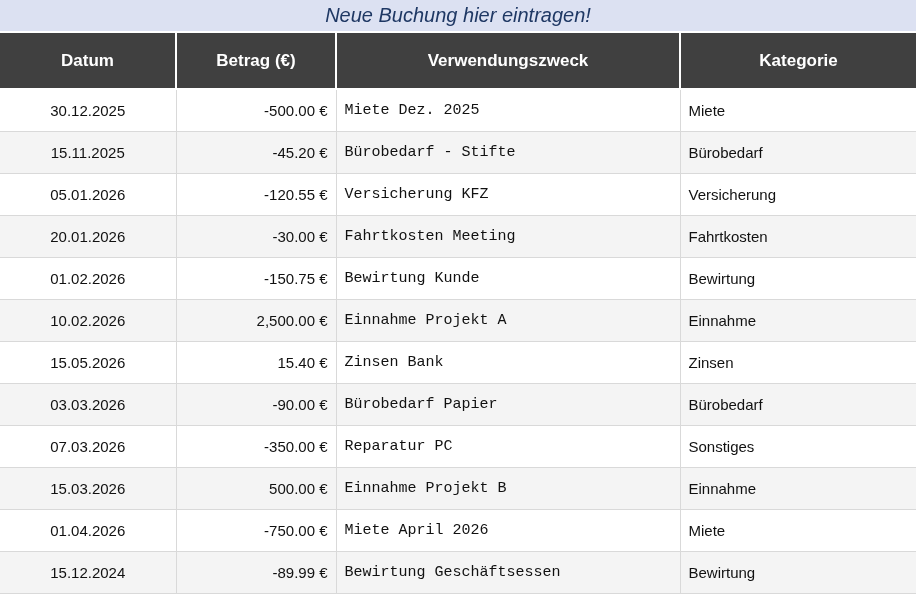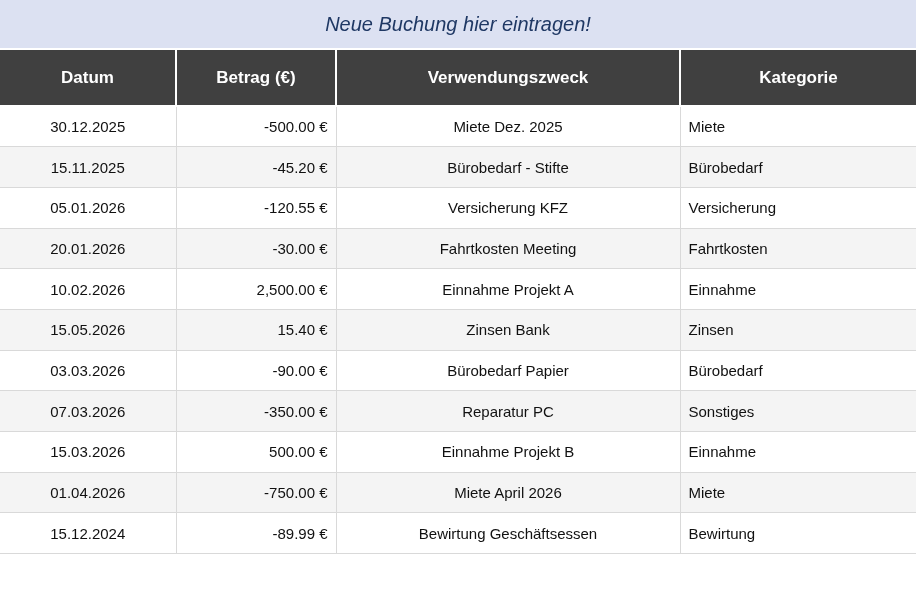--- a/index.html
+++ b/index.html
@@ -55,32 +55,32 @@
     box-sizing: border-box;
   }
   thead th:last-child { border-right: none; margin-top: 8px; }
 
   tbody td {
     height: 40.7px;
     font-size: 15px;
     color: #111111;
     border-bottom: 1px solid #d9d9d9;
     border-right: 1px solid #d9d9d9;
-    padding: 4px 8px;
+    padding: 12px 8px;
     box-sizing: border-box;
     white-space: nowrap;
     overflow: hidden;
   }
   tbody td:last-child { border-right: none; }
   tbody tr:nth-child(even) td { background: #f4f4f4; }
   tbody tr:nth-child(odd)  td { background: #ffffff; }
 
   .td-datum  { text-align: center; }
   .td-betrag { text-align: right; }
-  .td-zweck  { text-align: center; }
+  .td-zweck  { text-align: left; font-family: Liberation Mono, monospace; }
   .td-kat    { text-align: left; }
 </style>
 </head>
 <body>
 
 <div class="sheet">
 
   <div class="banner">
     <span>Neue Buchung hier eintragen!</span>
   </div>
@@ -119,20 +119,26 @@
           <td class="td-zweck">Versicherung KFZ</td>
           <td class="td-kat">Versicherung</td>
         </tr>
         <tr>
           <td class="td-datum">20.01.2026</td>
           <td class="td-betrag">-30.00 €</td>
           <td class="td-zweck">Fahrtkosten Meeting</td>
           <td class="td-kat">Fahrtkosten</td>
         </tr>
         <tr>
+          <td class="td-datum">01.02.2026</td>
+          <td class="td-betrag">-150.75 €</td>
+          <td class="td-zweck">Bewirtung Kunde</td>
+          <td class="td-kat">Bewirtung</td>
+        </tr>
+        <tr>
           <td class="td-datum">10.02.2026</td>
           <td class="td-betrag">2,500.00 €</td>
           <td class="td-zweck">Einnahme Projekt A</td>
           <td class="td-kat">Einnahme</td>
         </tr>
         <tr>
           <td class="td-datum">15.05.2026</td>
           <td class="td-betrag">15.40 €</td>
           <td class="td-zweck">Zinsen Bank</td>
           <td class="td-kat">Zinsen</td>

